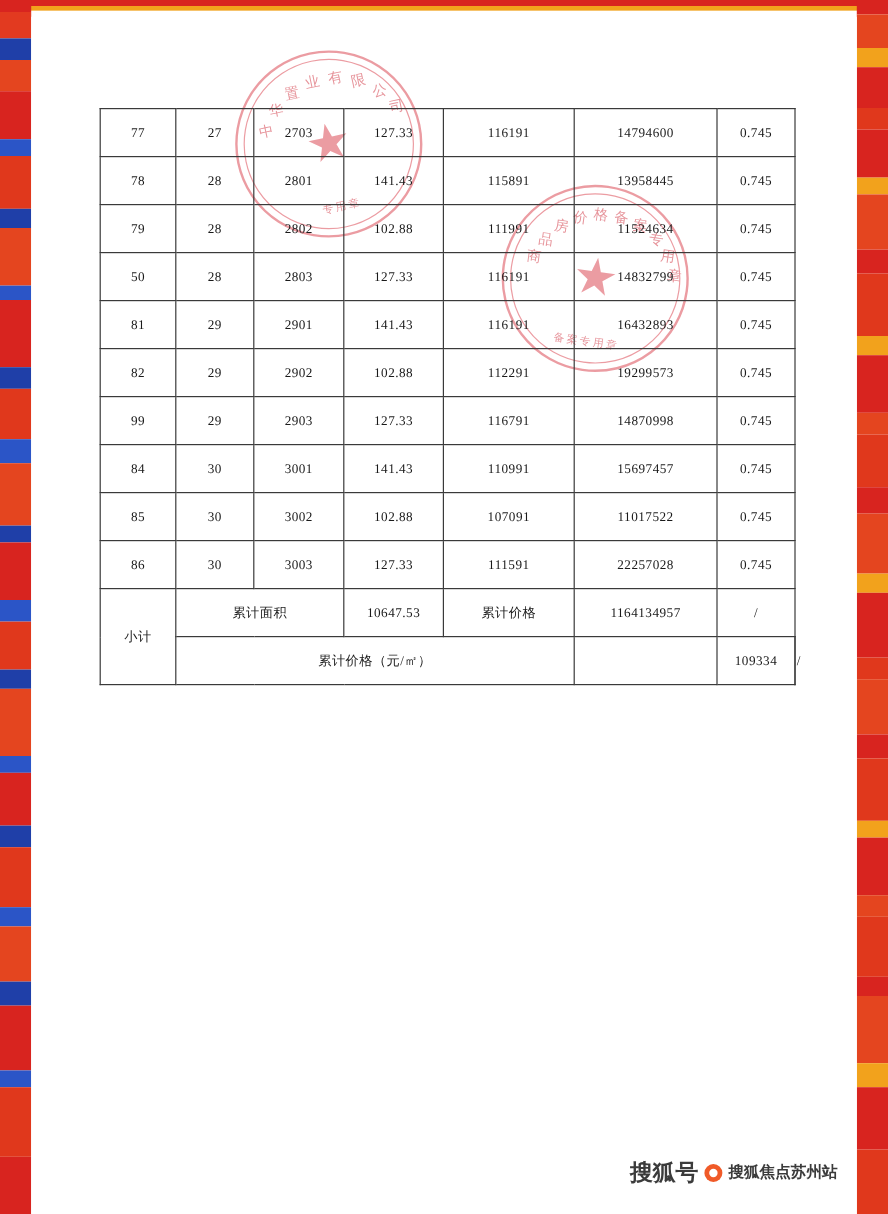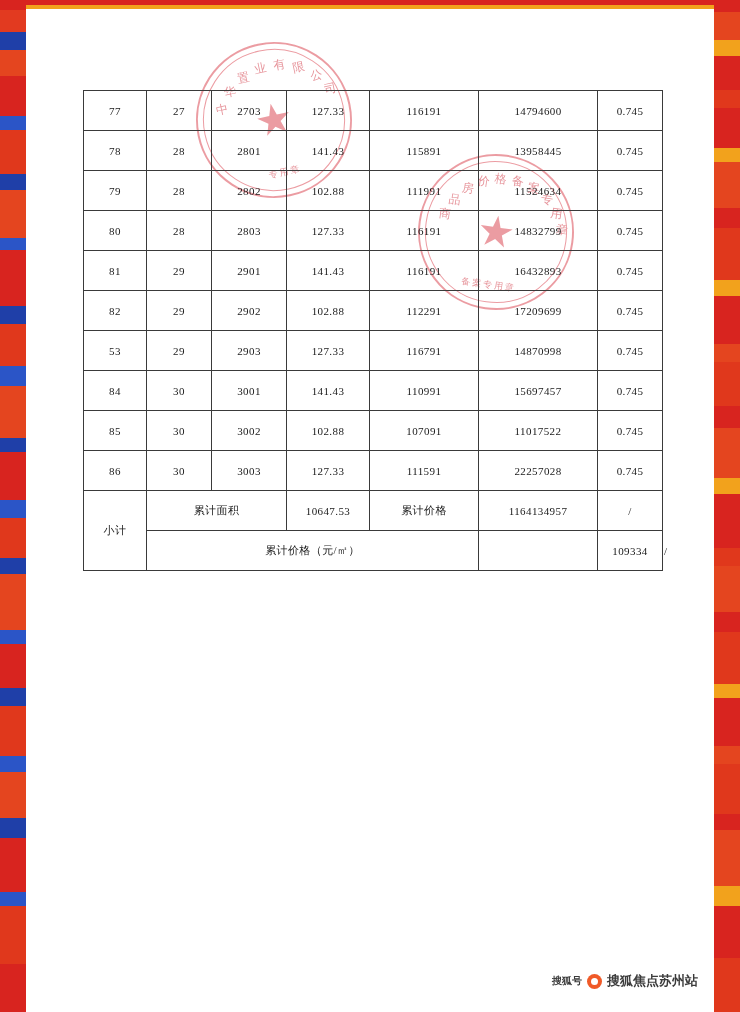--- a/index.html
+++ b/index.html
@@ -142,21 +142,21 @@
   .footer-logo {
     position: absolute;
     right: 16px;
     bottom: 22px;
     display: flex;
     align-items: center;
     gap: 5px;
     font-family: "Liberation Sans", sans-serif;
   }
   .footer-logo .fl-text {
-    font-size: 10px;
+    font-size: 19px;
     color: #3b3b3b;
     font-weight: bold;
   }
   .footer-logo .fl-mark {
     width: 15px; height: 15px;
     border-radius: 50%;
     background: #f05a28;
     display: inline-block;
     position: relative;
   }
@@ -312,21 +312,21 @@
         <tr>
           <td class="c-no">79</td>
           <td class="c-floor">28</td>
           <td class="c-room">2802</td>
           <td class="c-area">102.88</td>
           <td class="c-unit">111991</td>
           <td class="c-total">11524634</td>
           <td class="c-coef">0.745</td>
         </tr>
         <tr>
-          <td class="c-no">80</td>
+          <td class="c-no">50</td>
           <td class="c-floor">28</td>
           <td class="c-room">2803</td>
           <td class="c-area">127.33</td>
           <td class="c-unit">116191</td>
           <td class="c-total">14832799</td>
           <td class="c-coef">0.745</td>
         </tr>
         <tr>
           <td class="c-no">81</td>
           <td class="c-floor">29</td>
@@ -335,25 +335,25 @@
           <td class="c-unit">116191</td>
           <td class="c-total">16432893</td>
           <td class="c-coef">0.745</td>
         </tr>
         <tr>
           <td class="c-no">82</td>
           <td class="c-floor">29</td>
           <td class="c-room">2902</td>
           <td class="c-area">102.88</td>
           <td class="c-unit">112291</td>
-          <td class="c-total">17209699</td>
-          <td class="c-coef">0.745</td>
-        </tr>
-        <tr>
-          <td class="c-no">53</td>
+          <td class="c-total">19299573</td>
+          <td class="c-coef">0.745</td>
+        </tr>
+        <tr>
+          <td class="c-no">99</td>
           <td class="c-floor">29</td>
           <td class="c-room">2903</td>
           <td class="c-area">127.33</td>
           <td class="c-unit">116791</td>
           <td class="c-total">14870998</td>
           <td class="c-coef">0.745</td>
         </tr>
         <tr>
           <td class="c-no">84</td>
           <td class="c-floor">30</td>

